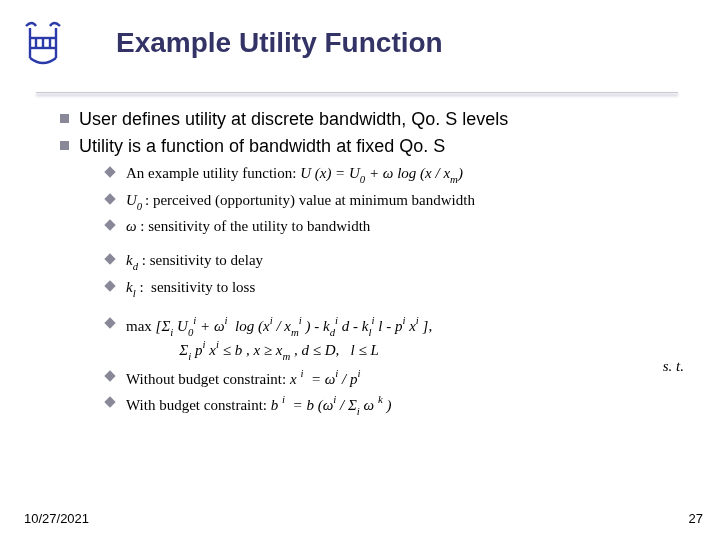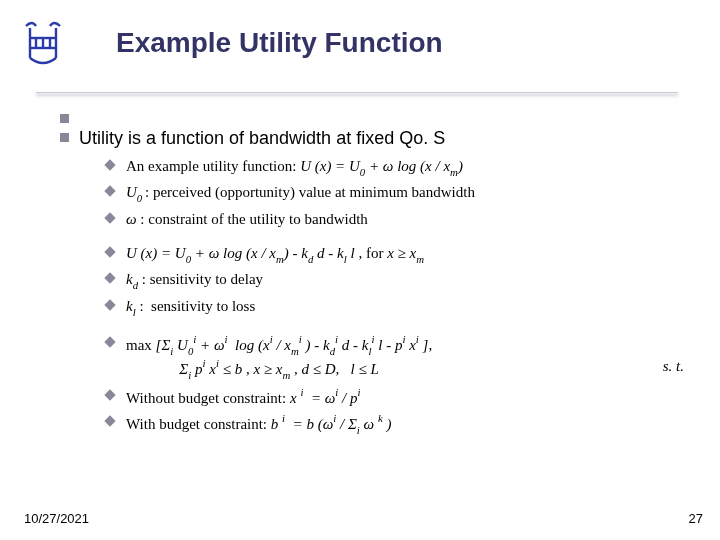--- a/index.html
+++ b/index.html
@@ -46,20 +46,21 @@
     </div>
     <div class="title">Example Utility Function</div>
   </div>
 
   <div class="rule"></div>
 
   <div class="body">
 
     <div class="b1">
       <div class="bullet-sq"></div>
+      <div class="txt">User defines utility at discrete bandwidth, Qo. S levels</div>
     </div>
     <div class="b1">
       <div class="bullet-sq"></div>
       <div class="txt">Utility is a function of bandwidth at fixed Qo. S</div>
     </div>
 
     <div class="subgroup">
       <div class="b2">
         <div class="diamond"></div>
         <div class="txt">
@@ -68,31 +69,27 @@
       </div>
       <div class="b2">
         <div class="diamond"></div>
         <div class="txt">
           <span class="ital">U<span class="sub">0 </span></span>: <span>perceived (opportunity) value at minimum bandwidth</span>
         </div>
       </div>
       <div class="b2">
         <div class="diamond"></div>
         <div class="txt">
-          <span class="ital">ω </span>: <span>constraint of the utility to bandwidth</span>
+          <span class="ital">ω </span>: <span>sensitivity of the utility to bandwidth</span>
         </div>
       </div>
     </div>
 
 
     <div class="subgroup">
-      <div class="b2">
-        <div class="diamond"></div>
-        <div class="txt ital">U (x) = U<span class="sub">0</span> + ω log (x / x<span class="sub">m</span>) - k<span class="sub">d</span> d - k<span class="sub">l</span> l , <span style="font-style:normal">for</span> x ≥ x<span class="sub">m</span></div>
-      </div>
       <div class="b2">
         <div class="diamond"></div>
         <div class="txt"><span class="ital">k<span class="sub">d</span></span> : <span>sensitivity to delay</span></div>
       </div>
       <div class="b2">
         <div class="diamond"></div>
         <div class="txt"><span class="ital">k<span class="sub">l</span></span> :&nbsp; <span>sensitivity to loss</span></div>
       </div>
     </div>
 

